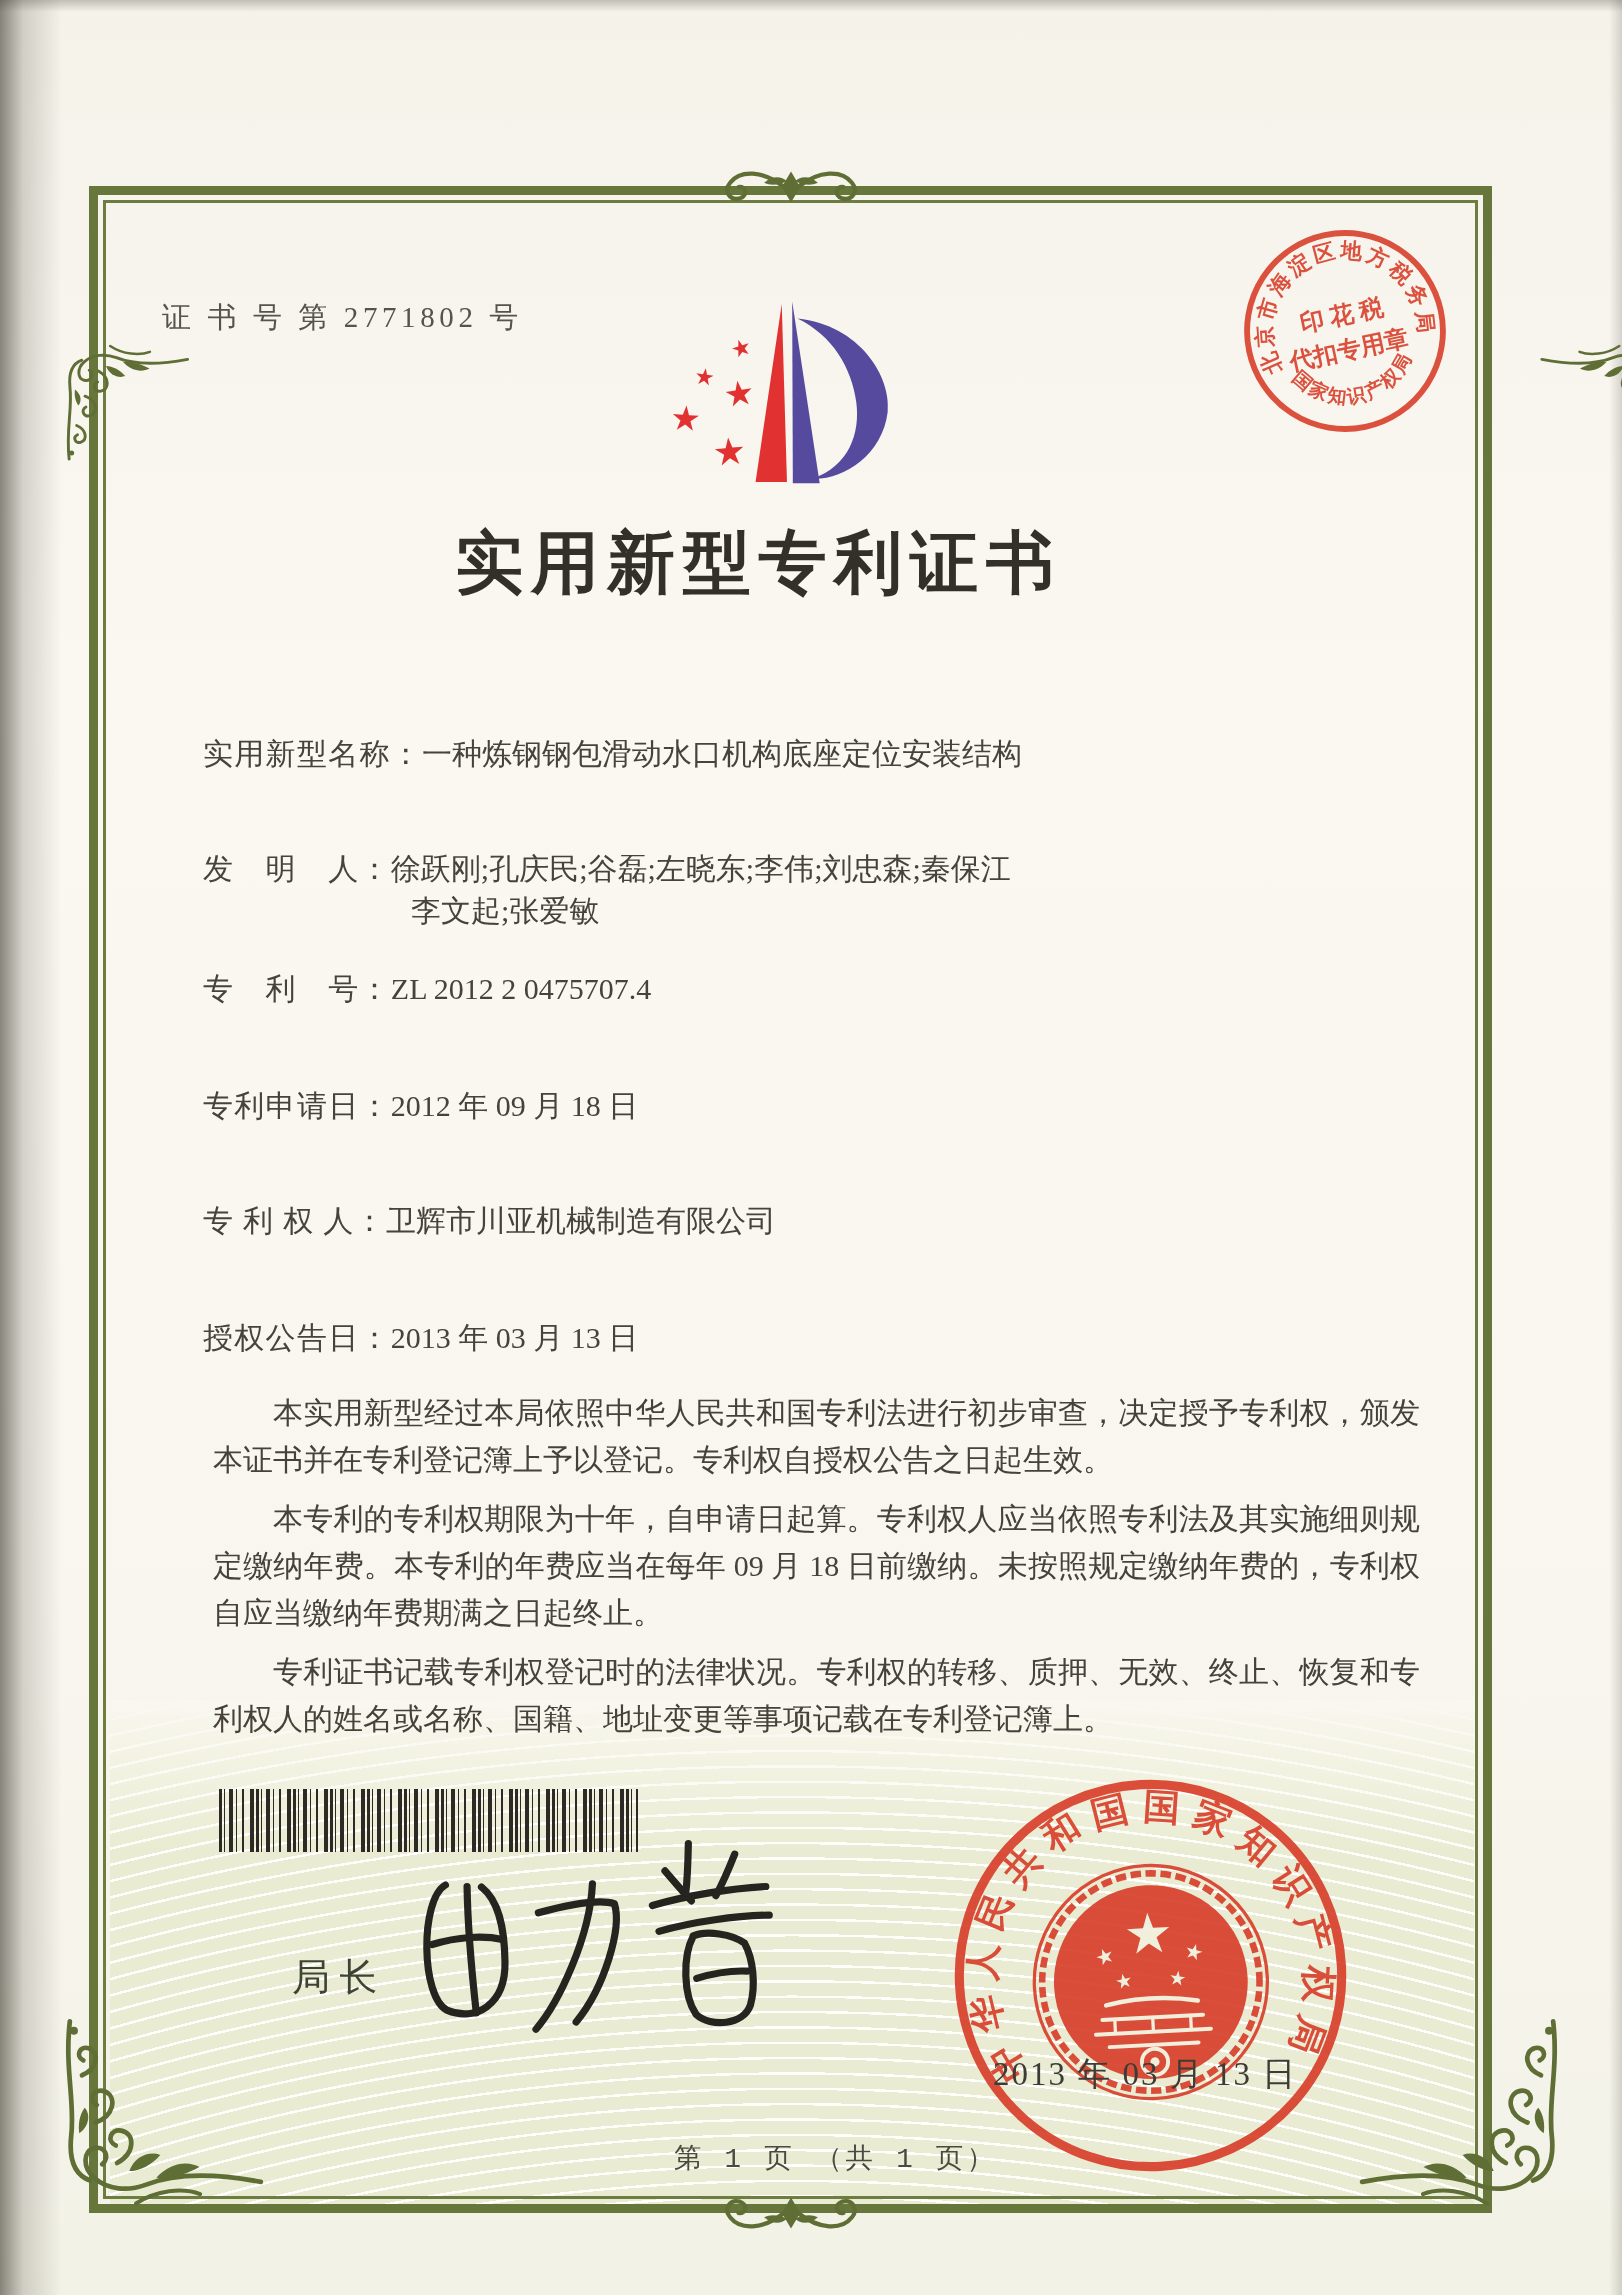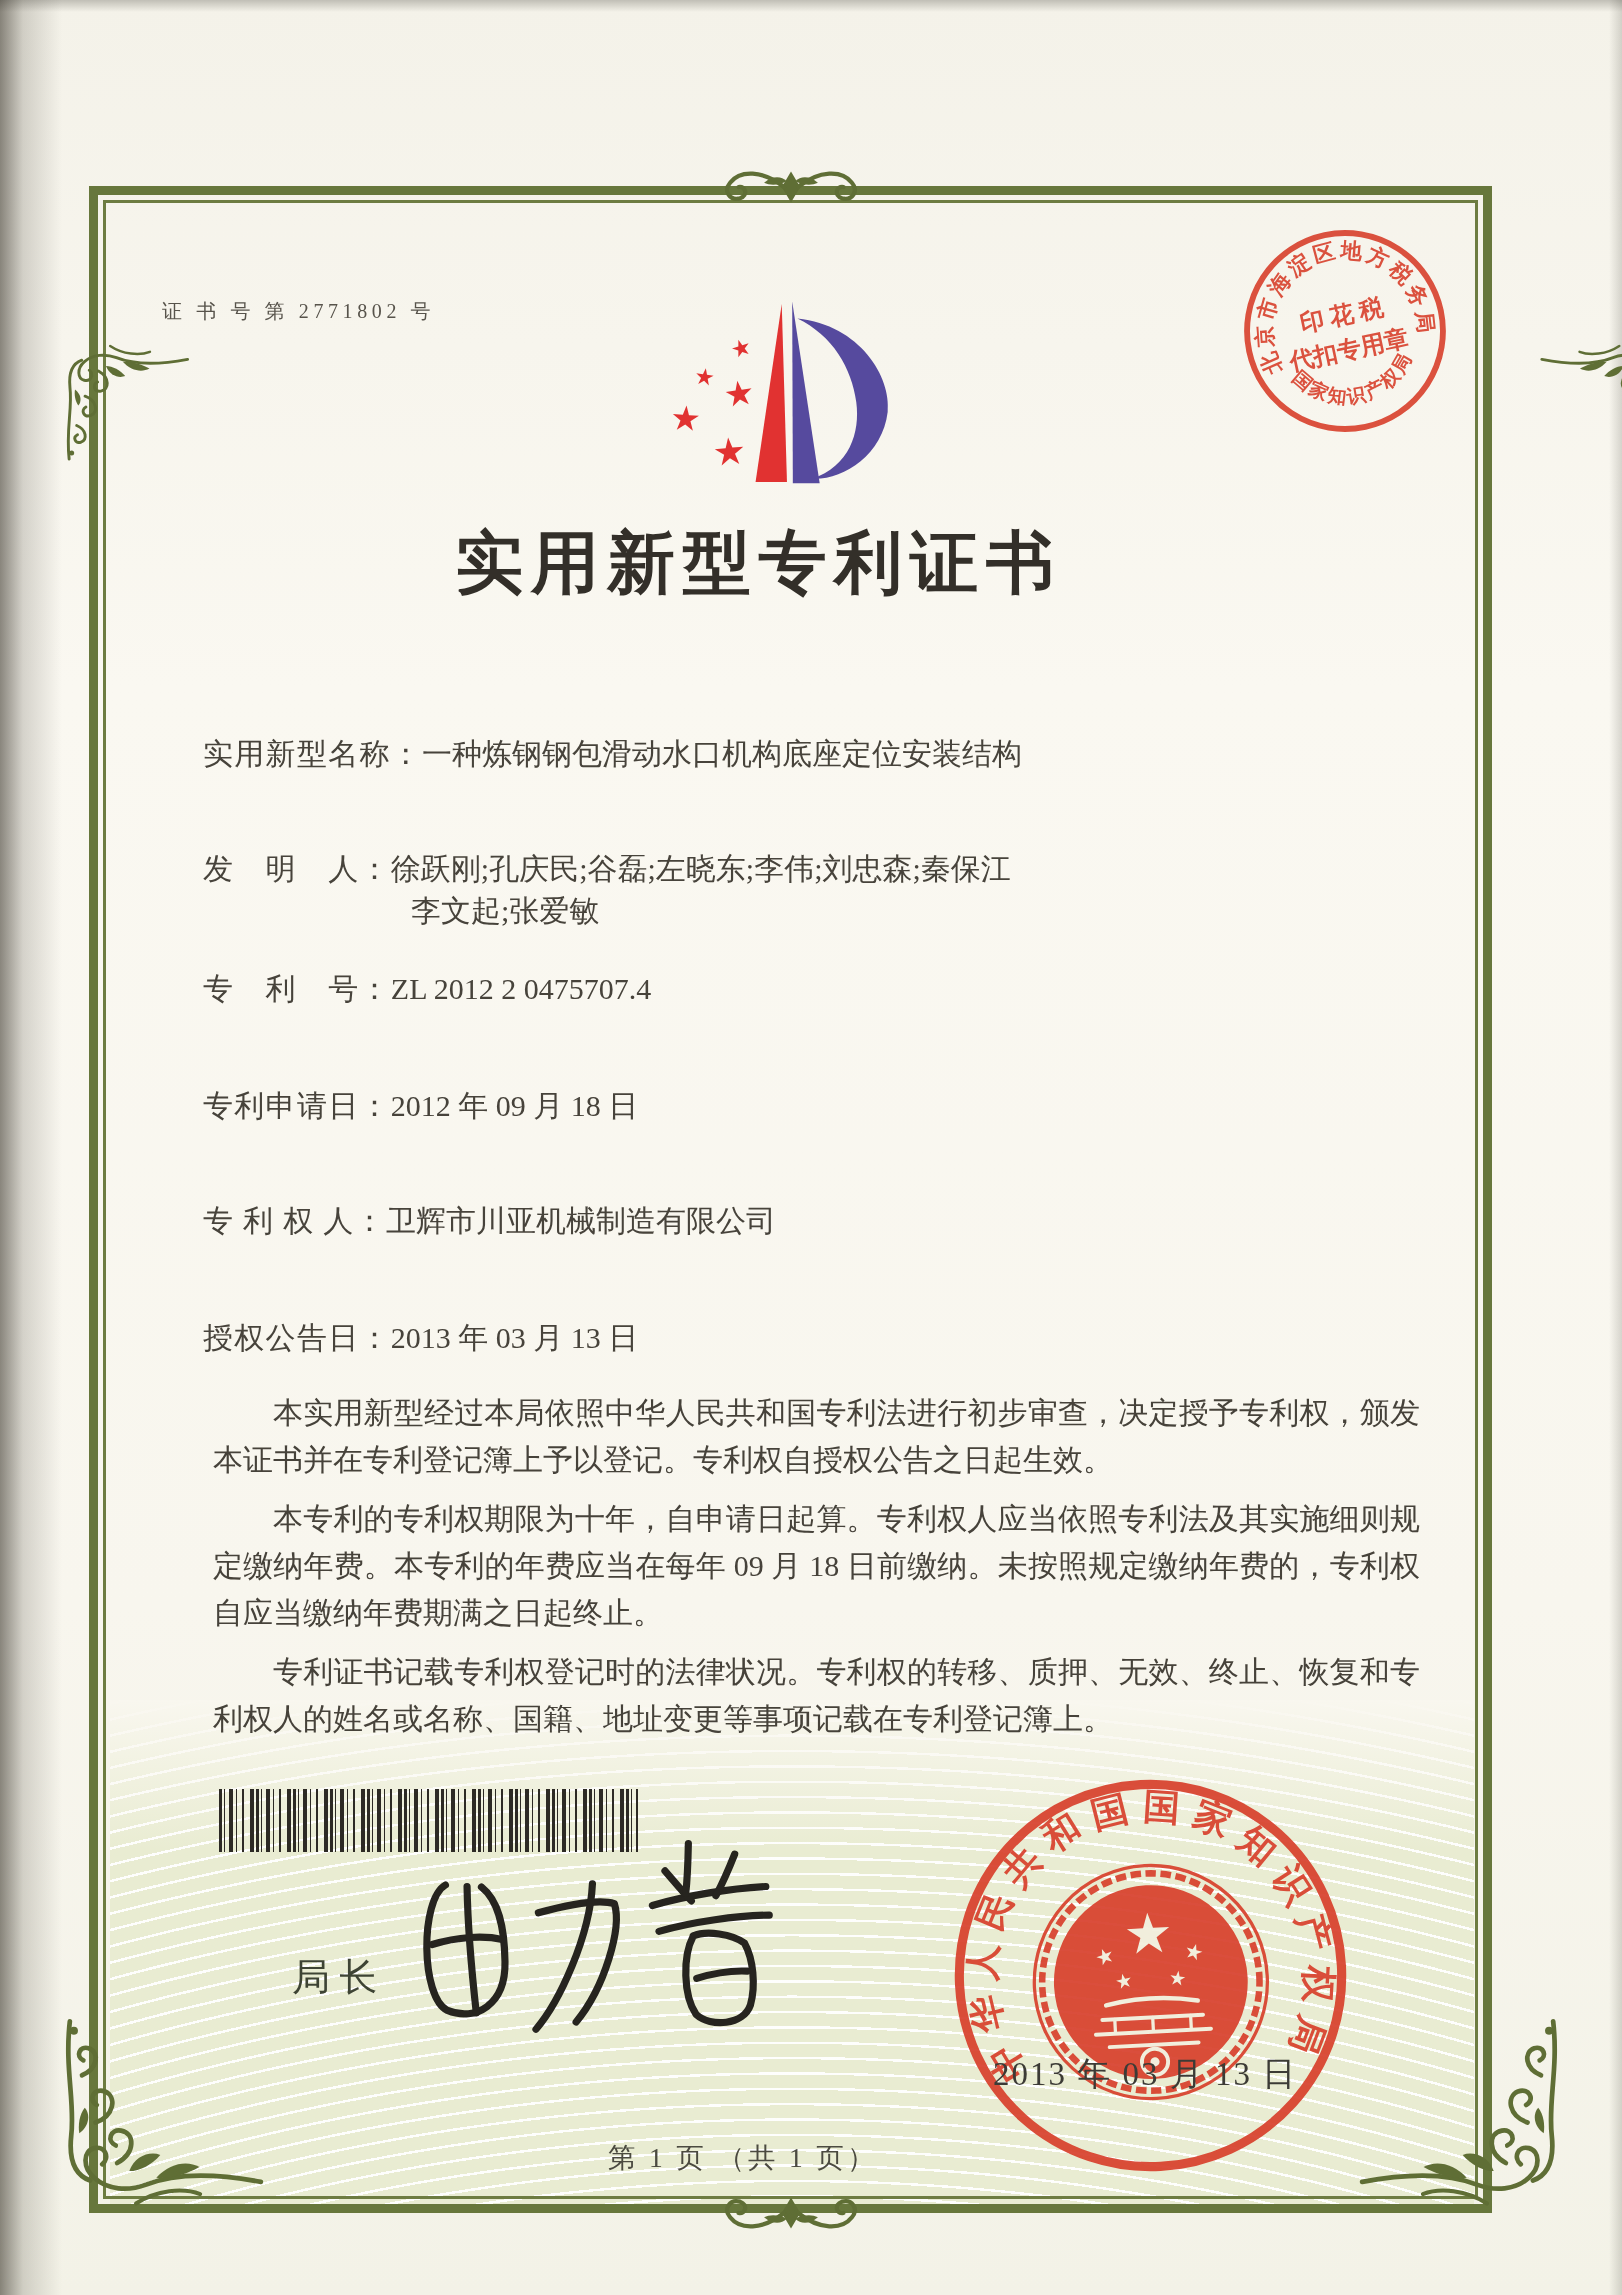--- a/index.html
+++ b/index.html
@@ -28,21 +28,21 @@
   .corner svg{width:100%;height:100%;}
   .corner.tl{left:55px;top:154px;transform:scale(1,-1) scale(.62);transform-origin:13px 196px;}
   .corner.tr{right:55px;top:154px;transform:scale(-1,-1) scale(.62);transform-origin:196px 196px;}
   .corner.bl{left:55px;bottom:78px;}
   .corner.br{right:55px;bottom:78px;transform:scale(-1,1);}
   .cluster{position:absolute;width:170px;height:58px;color:#5f6e35;}
   .cluster svg{width:100%;height:100%;}
   .cluster.top{left:706px;top:158px;}
   .cluster.bottom{left:706px;top:2184px;transform:scale(1,-1);}
 
-  .cert-no{position:absolute;left:162px;top:298px;font-size:20px;letter-spacing:4.6px;color:#57534b;}
+  .cert-no{position:absolute;left:162px;top:298px;font-size:29px;letter-spacing:4.6px;color:#57534b;}
 
   .logo{position:absolute;left:664px;top:291px;width:242px;height:206px;}
 
   .tax-stamp{position:absolute;left:1234px;top:220px;width:222px;height:222px;transform:rotate(-12deg);opacity:.9;}
 
   .title{position:absolute;left:0;top:518px;width:1517px;text-align:center;
     font-size:68px;font-weight:700;letter-spacing:7.8px;color:#332f29;}
 
   .field{position:absolute;left:203px;font-size:30px;color:#47433b;white-space:nowrap;}
   .field .lbl{letter-spacing:1.3px;margin-top:48px;}
@@ -57,21 +57,21 @@
       #2d2a25 0 2.6px,transparent 2.6px 4.6px,#2d2a25 4.6px 5.9px,transparent 5.9px 9.8px,
       #2d2a25 9.8px 14.4px,transparent 14.4px 17px,#2d2a25 17px 18.3px,transparent 18.3px 23px,
       #2d2a25 23px 25px,transparent 25px 31px,#2d2a25 31px 35px,transparent 35px 37px);}
 
   .director{position:absolute;left:292px;top:1952px;font-size:38px;letter-spacing:9.2px;color:#3e4434;}
   .signature{position:absolute;left:386px;top:1825px;width:419px;height:235px;transform:rotate(-3deg);}
 
   .office-seal{position:absolute;left:941px;top:1766px;width:419px;height:419px;transform:rotate(-3deg);opacity:.92;}
   .seal-date{position:absolute;left:993px;top:2052px;font-size:33px;letter-spacing:2px;color:#3c3b36;}
 
-  .footer{position:absolute;left:608px;top:2140px;font-size:27.5px;letter-spacing:3.3px;color:#4b4a40;}
+  .footer{position:absolute;left:674px;top:2140px;font-size:27.5px;letter-spacing:3.3px;color:#4b4a40;font-family:Liberation Mono, monospace;}
   text{font-family:"Liberation Serif",serif;}
 </style>
 </head>
 <body>
 
 <div class="page">
 
   <svg width="0" height="0" style="position:absolute" aria-hidden="true">
     <defs>
       <path id="star" d="M0,-1 L0.2245,-0.309 L0.951,-0.309 L0.3633,0.1181 L0.5878,0.809 L0,0.382 L-0.5878,0.809 L-0.3633,0.1181 L-0.951,-0.309 L-0.2245,-0.309 Z"></path>

